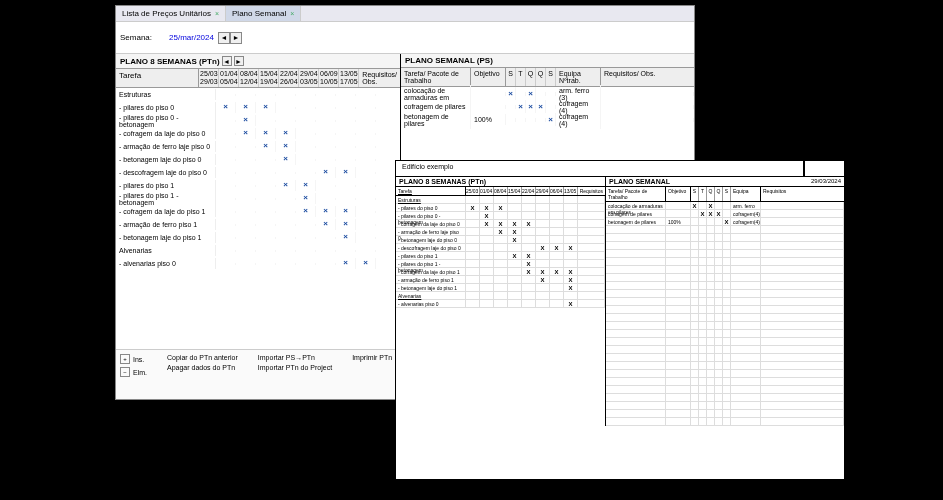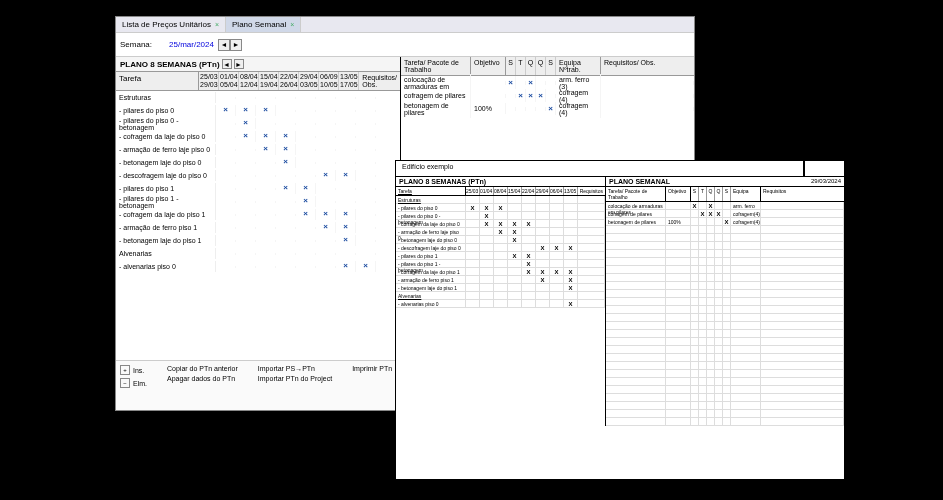--- a/index.html
+++ b/index.html
@@ -1,24 +1,24 @@
 <!DOCTYPE html>
 <html><head>
 <meta charset="utf-8">
 <style>
   * { box-sizing: border-box; margin: 0; padding: 0; font-family: Arial, sans-serif; }
   body { background: #000; width: 943px; height: 500px; position: relative; overflow: hidden; }
   
   
-  .main-window { position: absolute; left: 115px; top: 16px; width: 580px; height: 395px; background: #fff; border: 1px solid #888; }
+  .main-window { position: absolute; left: 115px; top: 5px; width: 580px; height: 395px; background: #fff; border: 1px solid #888; }
   .tabs-bar { height: 16px; background: #e8e8f0; display: flex; font-size: 8px; border-bottom: 1px solid #ccc; }
   .tab { padding: 2px 6px; border-right: 1px solid #ccc; display: flex; align-items: center; gap: 4px; cursor: pointer; }
   .tab.active { background: #d0d8e8; }
   .tab-close { color: #4a6; font-size: 7px; cursor: pointer; }
-  .week-bar { height: 24px; display: flex; align-items: center; font-size: 8px; padding: 0 4px; border-bottom: 1px solid #ccc; }
+  .week-bar { height: 32px; display: flex; align-items: center; font-size: 8px; padding: 0 4px; border-bottom: 1px solid #ccc; }
   .week-label { color: #00d; margin: 0 4px; padding-left: 13px; }
   .nav-btn { width: 12px; height: 12px; border: 1px solid #888; background: #f0f0f0; display: flex; align-items: center; justify-content: center; font-size: 7px; cursor: pointer; }
   
   .plan-row { display: flex; }
   .plan8-section { width: 285px; border-right: 1px solid #000; }
   .planPS-section { flex: 1; }
   .section-title { font-size: 8px; font-weight: bold; padding: 2px 4px; border-bottom: 1px solid #999; background: #f5f5f5; }
   
   .p8-head { display: flex; font-size: 7px; background: #eee; border-bottom: 1px solid #999; }
   .p8-task-col { width: 100px; padding: 2px 3px; border-right: 1px solid #999; font-size: 8px; }
@@ -292,20 +292,21 @@
             <div class="p8-date-col"></div>
             <div class="p8-date-col"></div>
             <div class="p8-date-col"><span class="x-mark">×</span></div>
             <div class="p8-date-col"><span class="x-mark">×</span></div>
             <div class="p8-req-col"></div>
           </div>
         </div>
     </div>
 
     <div class="planPS-section">
+      <div class="section-title">PLANO SEMANAL (PS)</div>
       <div class="ps-head">
         <div class="ps-col-task">Tarefa/ Pacote de Trabalho</div>
         <div class="ps-col-obj">Objetivo</div>
         <div id="ps-days" style="display: flex;">
             <div class="ps-col-day">S</div>
             <div class="ps-col-day">T</div>
             <div class="ps-col-day">Q</div>
             <div class="ps-col-day">Q</div>
             <div class="ps-col-day">S</div>
           </div>

